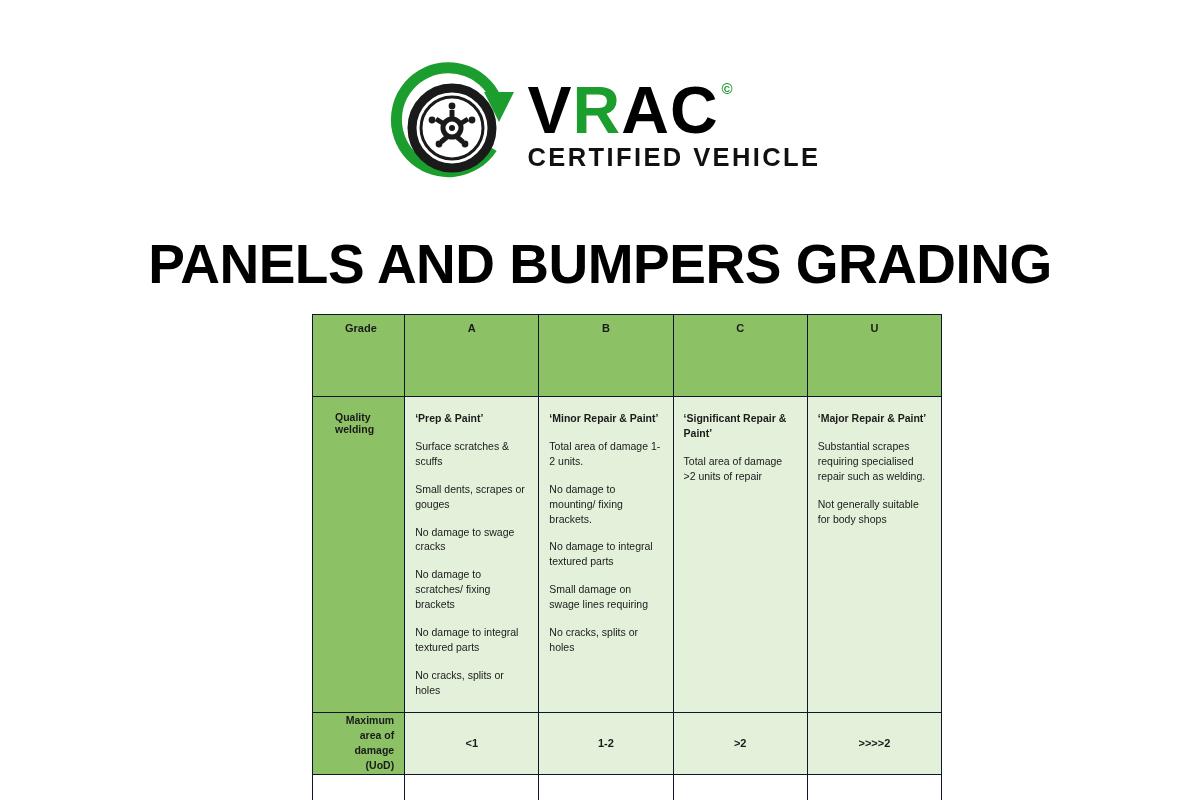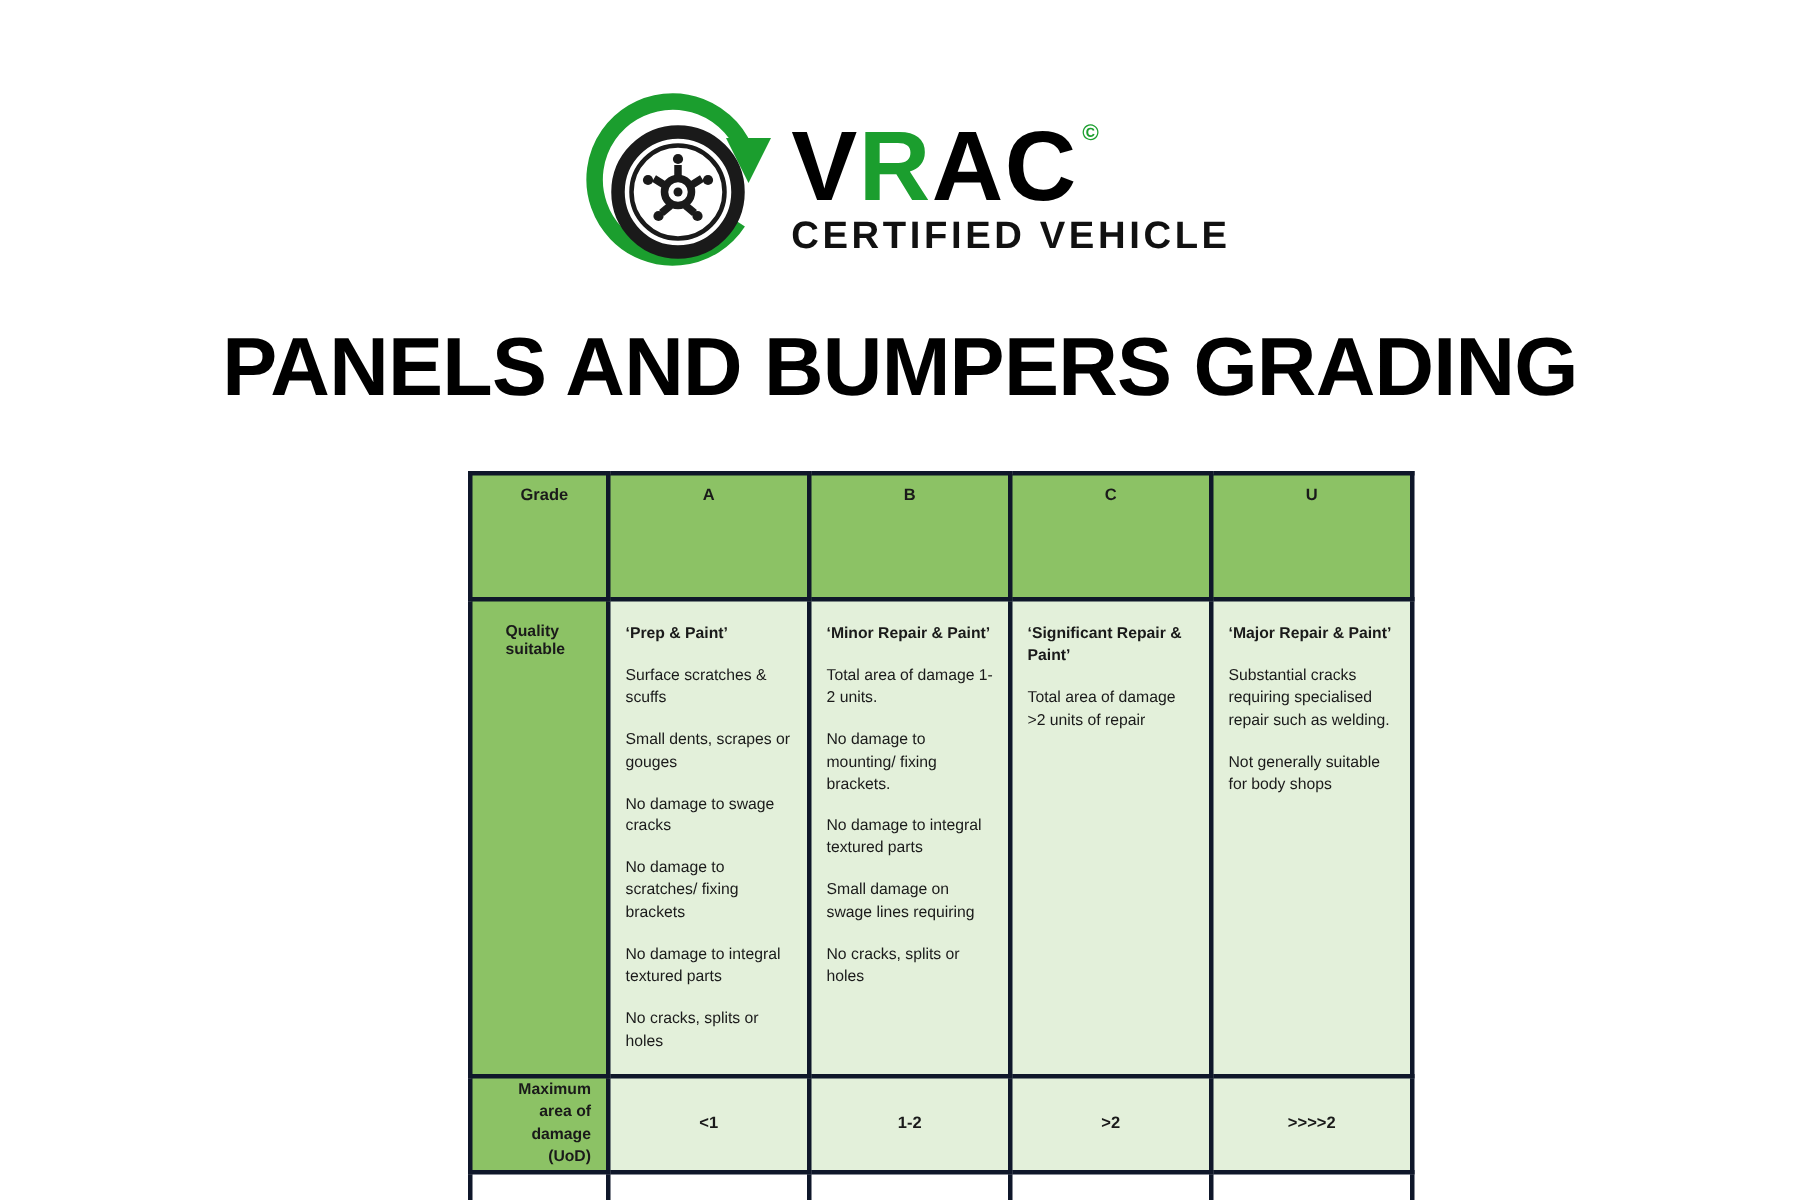--- a/index.html
+++ b/index.html
@@ -76,21 +76,21 @@
     font-size: 45px;
     font-weight: bold;
     letter-spacing: 2px;
     color: #1b9e2e;
     margin-top: 2px;
   }
 
   
   .main-title {
     position: absolute;
-    top: 212px;
+    top: 232px;
     left: 0;
     width: 1200px;
     text-align: center;
     font-size: 55px;
     font-weight: bold;
     letter-spacing: -0.5px;
     color: #000000;
     font-family: "Liberation Sans", sans-serif;
   }
 
@@ -103,21 +103,21 @@
     background: #ffffff;
   }
   table.grading {
     border-collapse: collapse;
     width: 630px;
     table-layout: fixed;
   }
   table.grading td {
     vertical-align: top;
     padding: 0;
-    border: 3px solid #0f172a;
+    border: 1px solid #0f172a;
   }
   .col-label { width: 92px; }
   .col-a { width: 134px; }
   .col-b { width: 134px; }
   .col-c { width: 134px; }
   .col-u { width: 134px; }
 
   
   .hdr {
     background: #8cc265;
@@ -243,21 +243,21 @@
       <tbody>
         <tr>
           <td class="hdr left">Grade</td>
           <td class="hdr">A</td>
           <td class="hdr">B</td>
           <td class="hdr">C</td>
           <td class="hdr">U</td>
         </tr>
 
         <tr>
-          <td class="crit-label">Quality suitable</td>
+          <td class="crit-label">Quality welding</td>
 
           <td class="crit-cell">
             <p class="strong">‘Prep &amp; Paint’</p>
             <p>Surface scratches &amp; scuffs</p>
             <p>Small dents, scrapes or gouges</p>
             <p>No damage to swage cracks</p>
             <p>No damage to scratches/ fixing brackets</p>
             <p>No damage to integral textured parts</p>
             <p>No cracks, splits or holes</p>
           </td>
@@ -271,21 +271,21 @@
             <p>No cracks, splits or holes</p>
           </td>
 
           <td class="crit-cell">
             <p class="strong">‘Significant Repair &amp; Paint’</p>
             <p>Total area of damage &gt;2 units of repair</p>
           </td>
 
           <td class="crit-cell">
             <p class="strong">‘Major Repair &amp; Paint’</p>
-            <p>Substantial cracks requiring specialised repair such as welding.</p>
+            <p>Substantial scrapes requiring specialised repair such as welding.</p>
             <p>Not generally suitable for body shops</p>
           </td>
         </tr>
 
         <tr>
           <td class="max-label">Maximum area of damage (UoD)</td>
           <td class="max-cell">&lt;1</td>
           <td class="max-cell">1-2</td>
           <td class="max-cell">&gt;2</td>
           <td class="max-cell">&gt;&gt;&gt;&gt;2</td>

